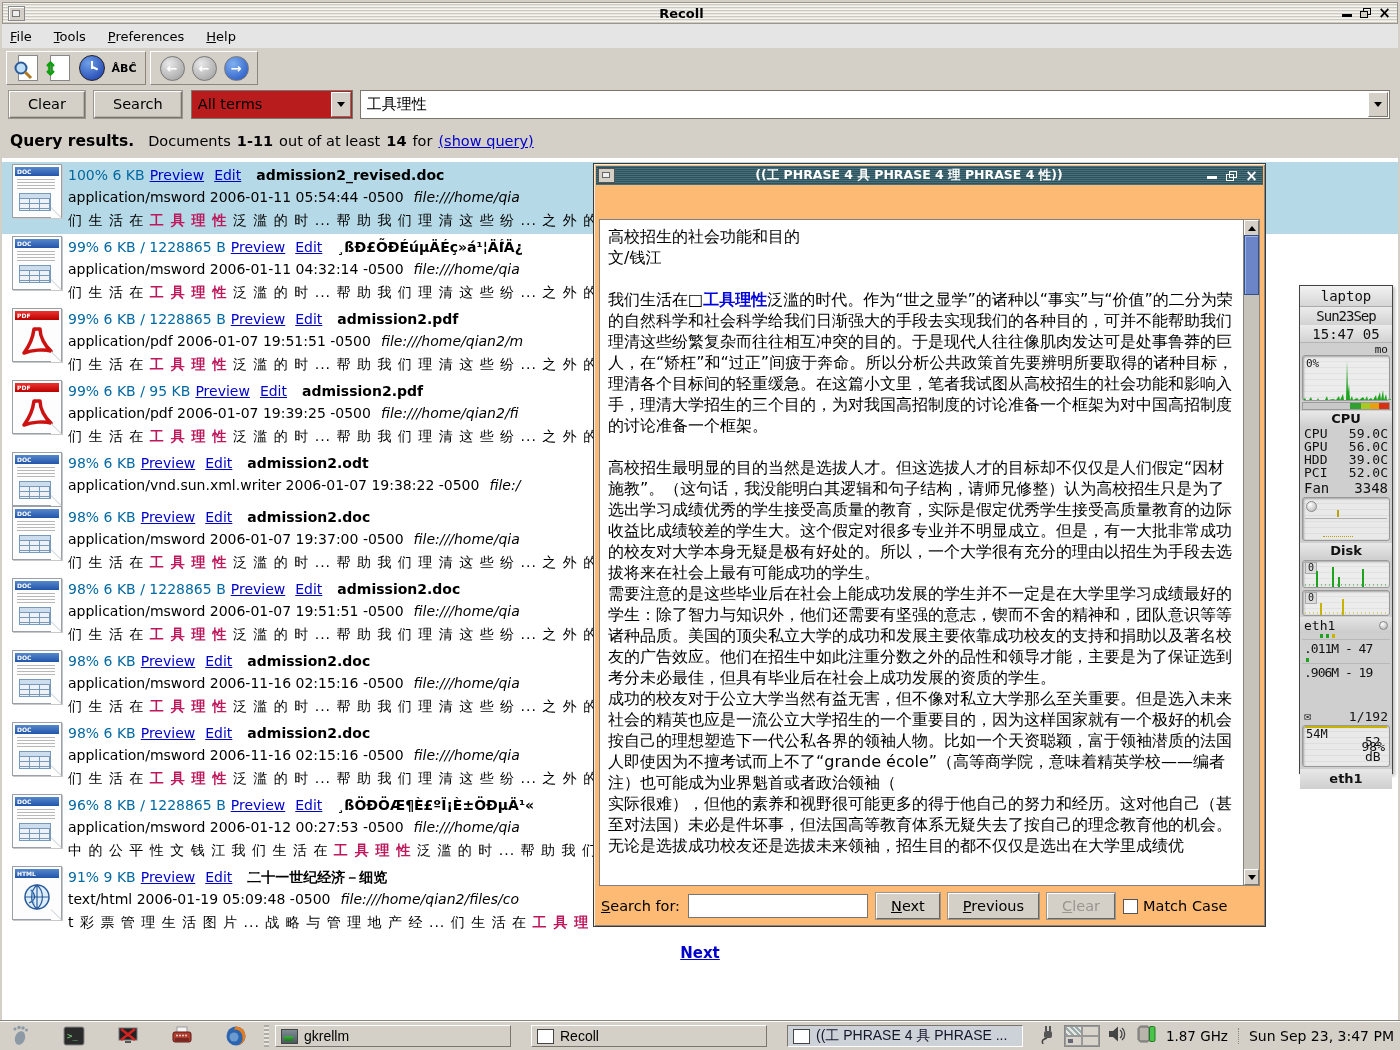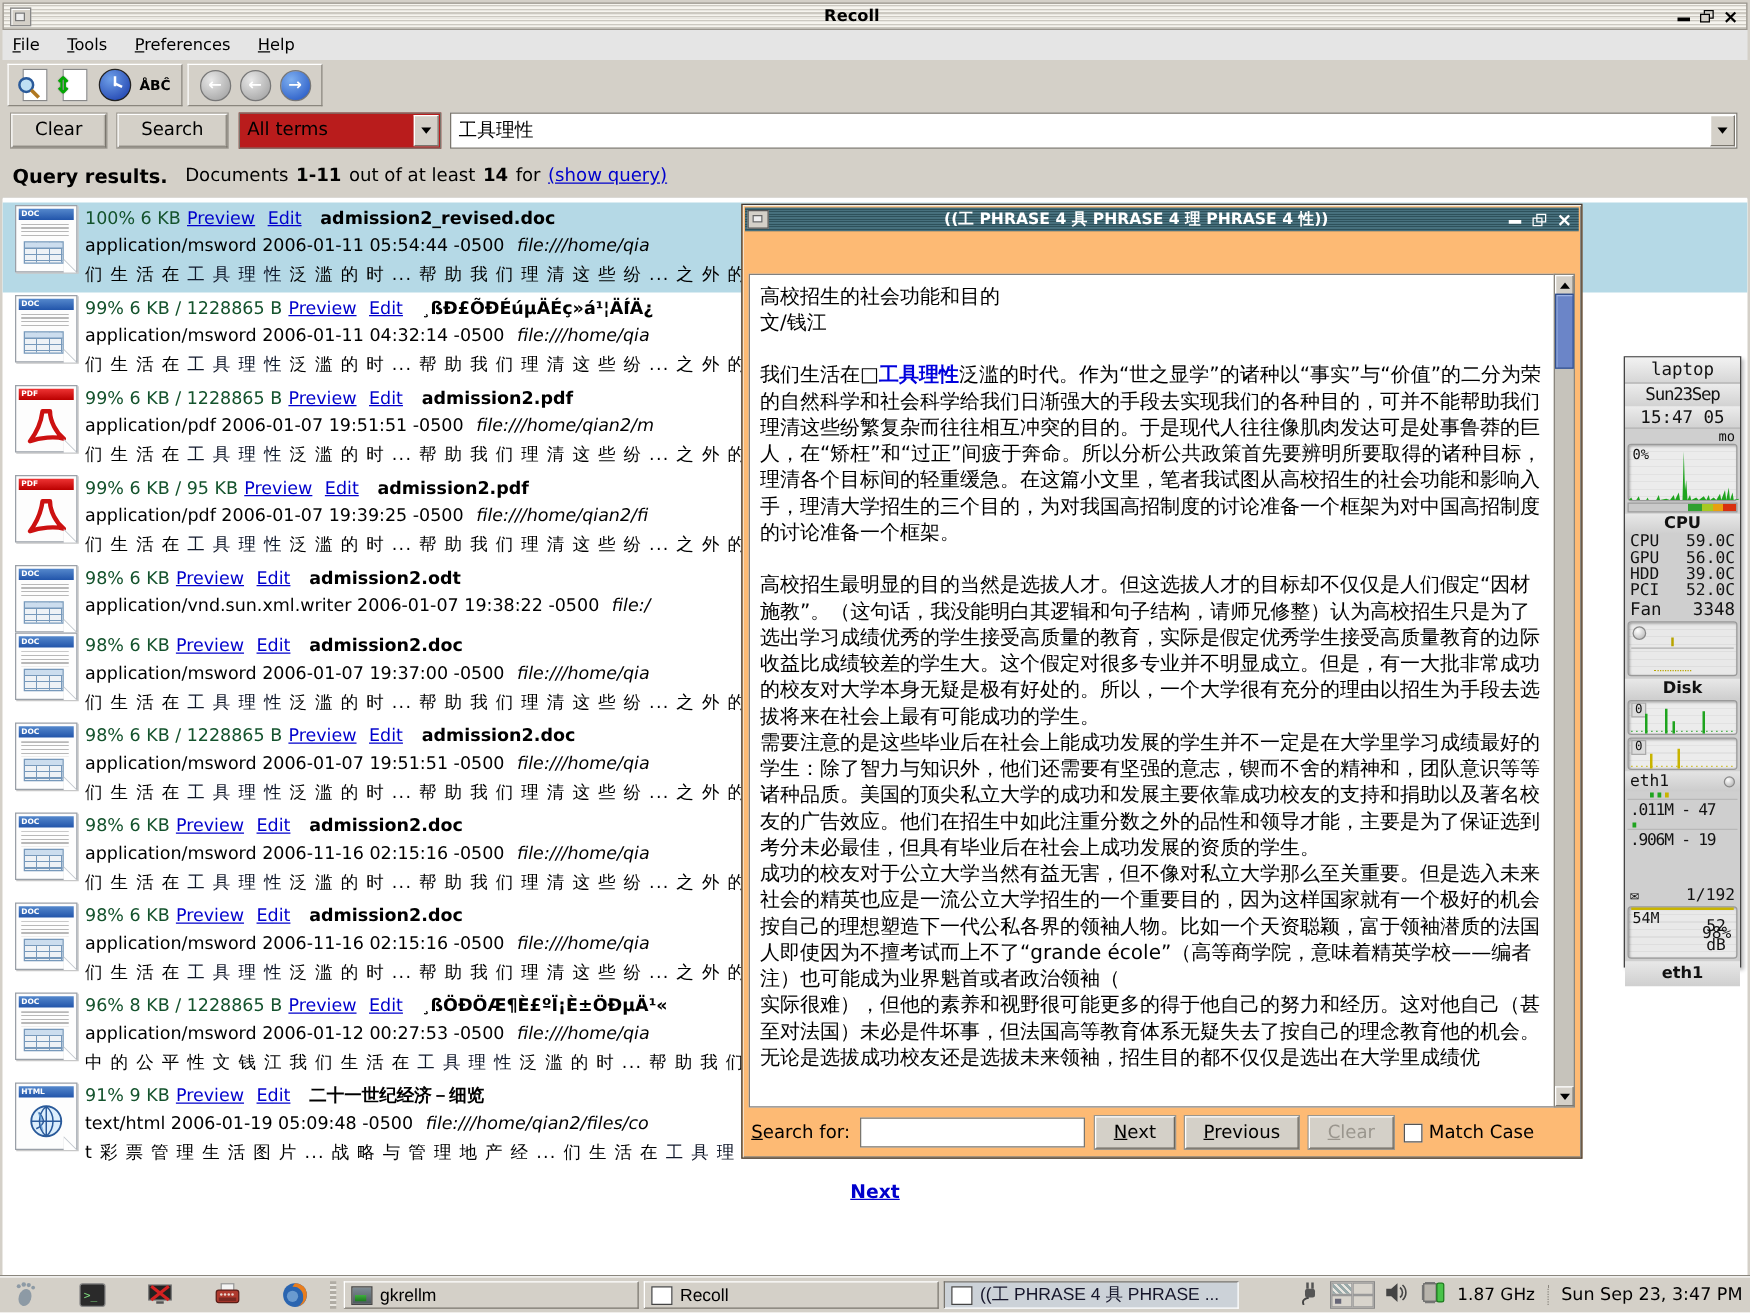--- a/index.html
+++ b/index.html
@@ -62,25 +62,25 @@
   a.q-link{color:#0000cc;text-decoration:underline;}
 
   .results{position:absolute;left:2px;top:158px;right:2px;bottom:28px;background:#fff;overflow:hidden;padding-top:4px;}
   .row{display:flex;padding:2px 4px 0 4px;height:70px;}
   .row.h2{height:52px;}
   .row.sel{background:#b5d9e6;}
   .row-icon{width:62px;flex:none;display:flex;justify-content:center;}
   .row-text{flex:1;font-size:14px;overflow:hidden;white-space:nowrap;}
   .r-line{height:22px;line-height:22px;overflow:hidden;}
   .r-line.snip{height:24px;line-height:24px;letter-spacing:1px;}
-  .r-meta1{color:#14532d;}
+  .r-meta1{color:#0369a1;}
   a.r-link{color:#0000cc;text-decoration:underline;margin:0 5px;}
   .r-title{font-weight:bold;margin-left:10px;}
   .r-url{font-style:italic;margin-left:10px;}
-  .hl{color:#0f172a;}
+  .hl{color:#be185d;font-weight:bold;}
 
   .fi{width:50px;height:54px;position:relative;}
   .fi-page{position:absolute;inset:0;background:#fdfdfd;border:1px solid #9aa0a8;box-shadow:1px 1px 0 #c8c8c8;}
   .fi-head{position:absolute;left:2px;top:2px;right:2px;height:9px;color:#fff;font-size:6px;font-weight:bold;
     padding-left:2px;line-height:9px;background:linear-gradient(#5588cc,#2255aa);}
   .fi-head.red{background:linear-gradient(#ee3333,#bb0000);}
   .fi-lines{position:absolute;left:4px;top:14px;right:6px;height:12px;
     background:repeating-linear-gradient(to bottom,#b8b8b8 0 1px,transparent 1px 3px);}
   .fi-table{position:absolute;left:6px;top:28px;width:30px;height:16px;border:1px solid #7799bb;
     background:
@@ -186,21 +186,21 @@
   .net2 .n-pct{position:absolute;right:4px;top:13px;font-size:13px;}
   .net2 .n-db{position:absolute;left:20px;bottom:2px;font-size:13px;margin-left:42px;}
   .gk-bottom{height:20px;line-height:20px;}
 
   
   .taskbar{position:absolute;left:0;right:0;bottom:0;height:28px;background:#d4d0c8;border-top:1px solid #fff;
     box-shadow:0 -1px 0 #8a867e;display:flex;align-items:center;z-index:10;}
   .launchers{display:flex;align-items:center;gap:30px;padding:0 10px 0 8px;}
   .launcher{width:24px;height:22px;display:flex;align-items:center;justify-content:center;}
   .tb-handle{width:5px;height:22px;margin:0 6px;background:repeating-linear-gradient(to bottom,#b0aca4 0 2px,#e8e6e0 2px 4px);}
-  .tasks{display:flex;gap:4px;align-items:center;justify-content:flex-end;}
+  .tasks{display:flex;gap:20px;align-items:center;justify-content:flex-end;}
   .task-btn{width:236px;height:22px;display:flex;align-items:center;gap:6px;padding:0 5px;font-size:14px;
     background:#d4d0c8;border:1px solid;border-color:#fff #7a766e #7a766e #fff;overflow:hidden;white-space:nowrap;}
   .task-btn.active{background:#ccd2d8;border-color:#7a766e #fff #fff #7a766e;color:#15152a;}
   .task-ico{width:15px;height:13px;flex:none;border:1px solid #444;background:#fff;}
   .task-ico.gk-ico{background:linear-gradient(#7f8c94,#4d585e);position:relative;}
   .task-ico.gk-ico::after{content:"";position:absolute;left:2px;bottom:2px;width:9px;height:5px;background:linear-gradient(#3fae3f,#1d7a1d);}
   .tray{display:flex;align-items:center;gap:8px;margin-left:6px;}
   .pager{display:grid;grid-template-columns:17px 17px;grid-template-rows:10px 10px;border:1px solid #888;background:#c8c4bc;}
   .pager i{border:1px solid #999;background:#d8d4cc;position:relative;}
   .pager i.w1{background:#e8e6e0 repeating-linear-gradient(45deg,#9aa 0 2px,transparent 2px 4px);}

